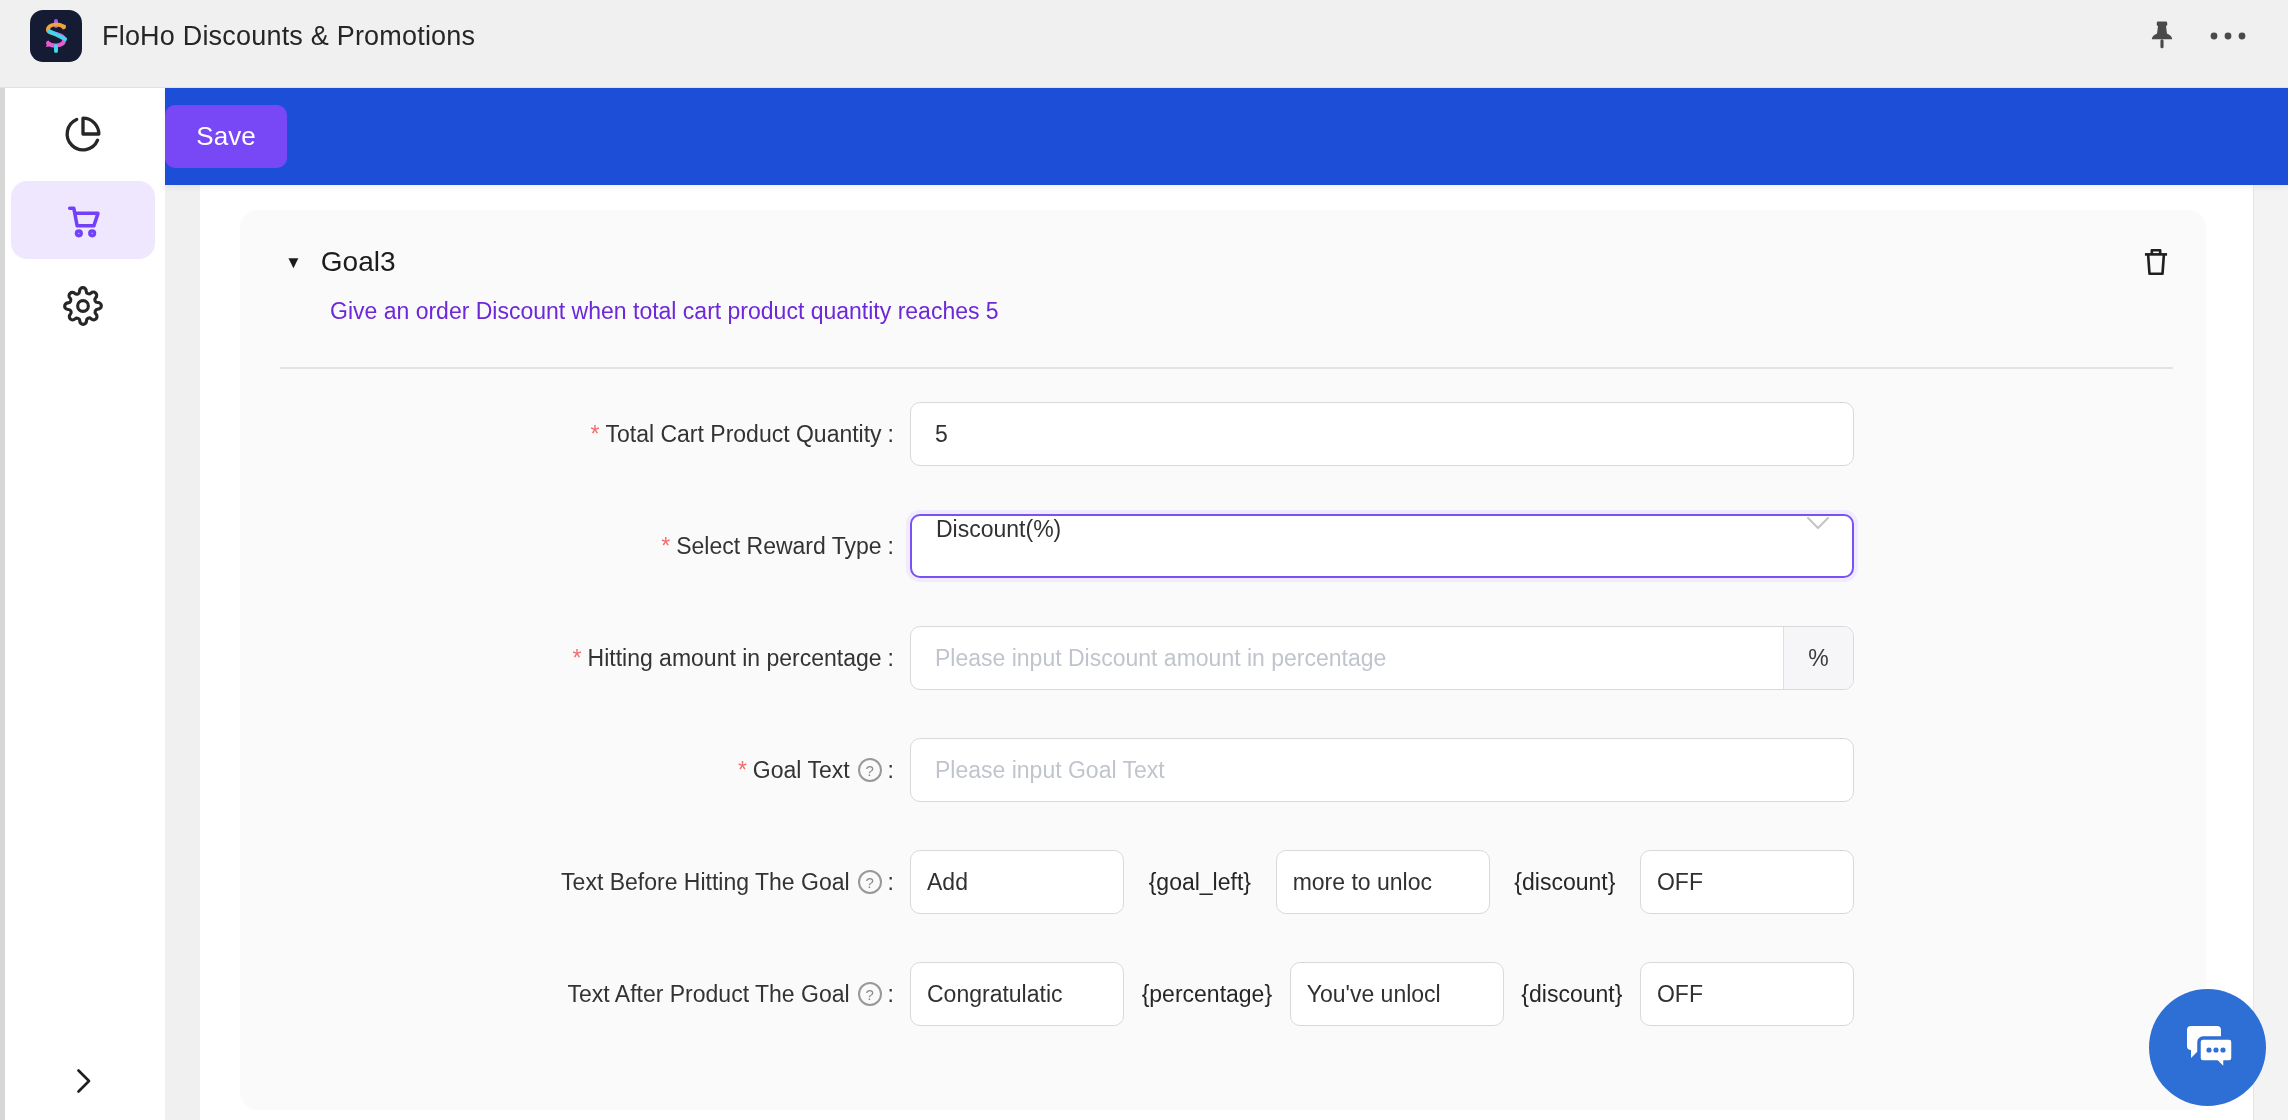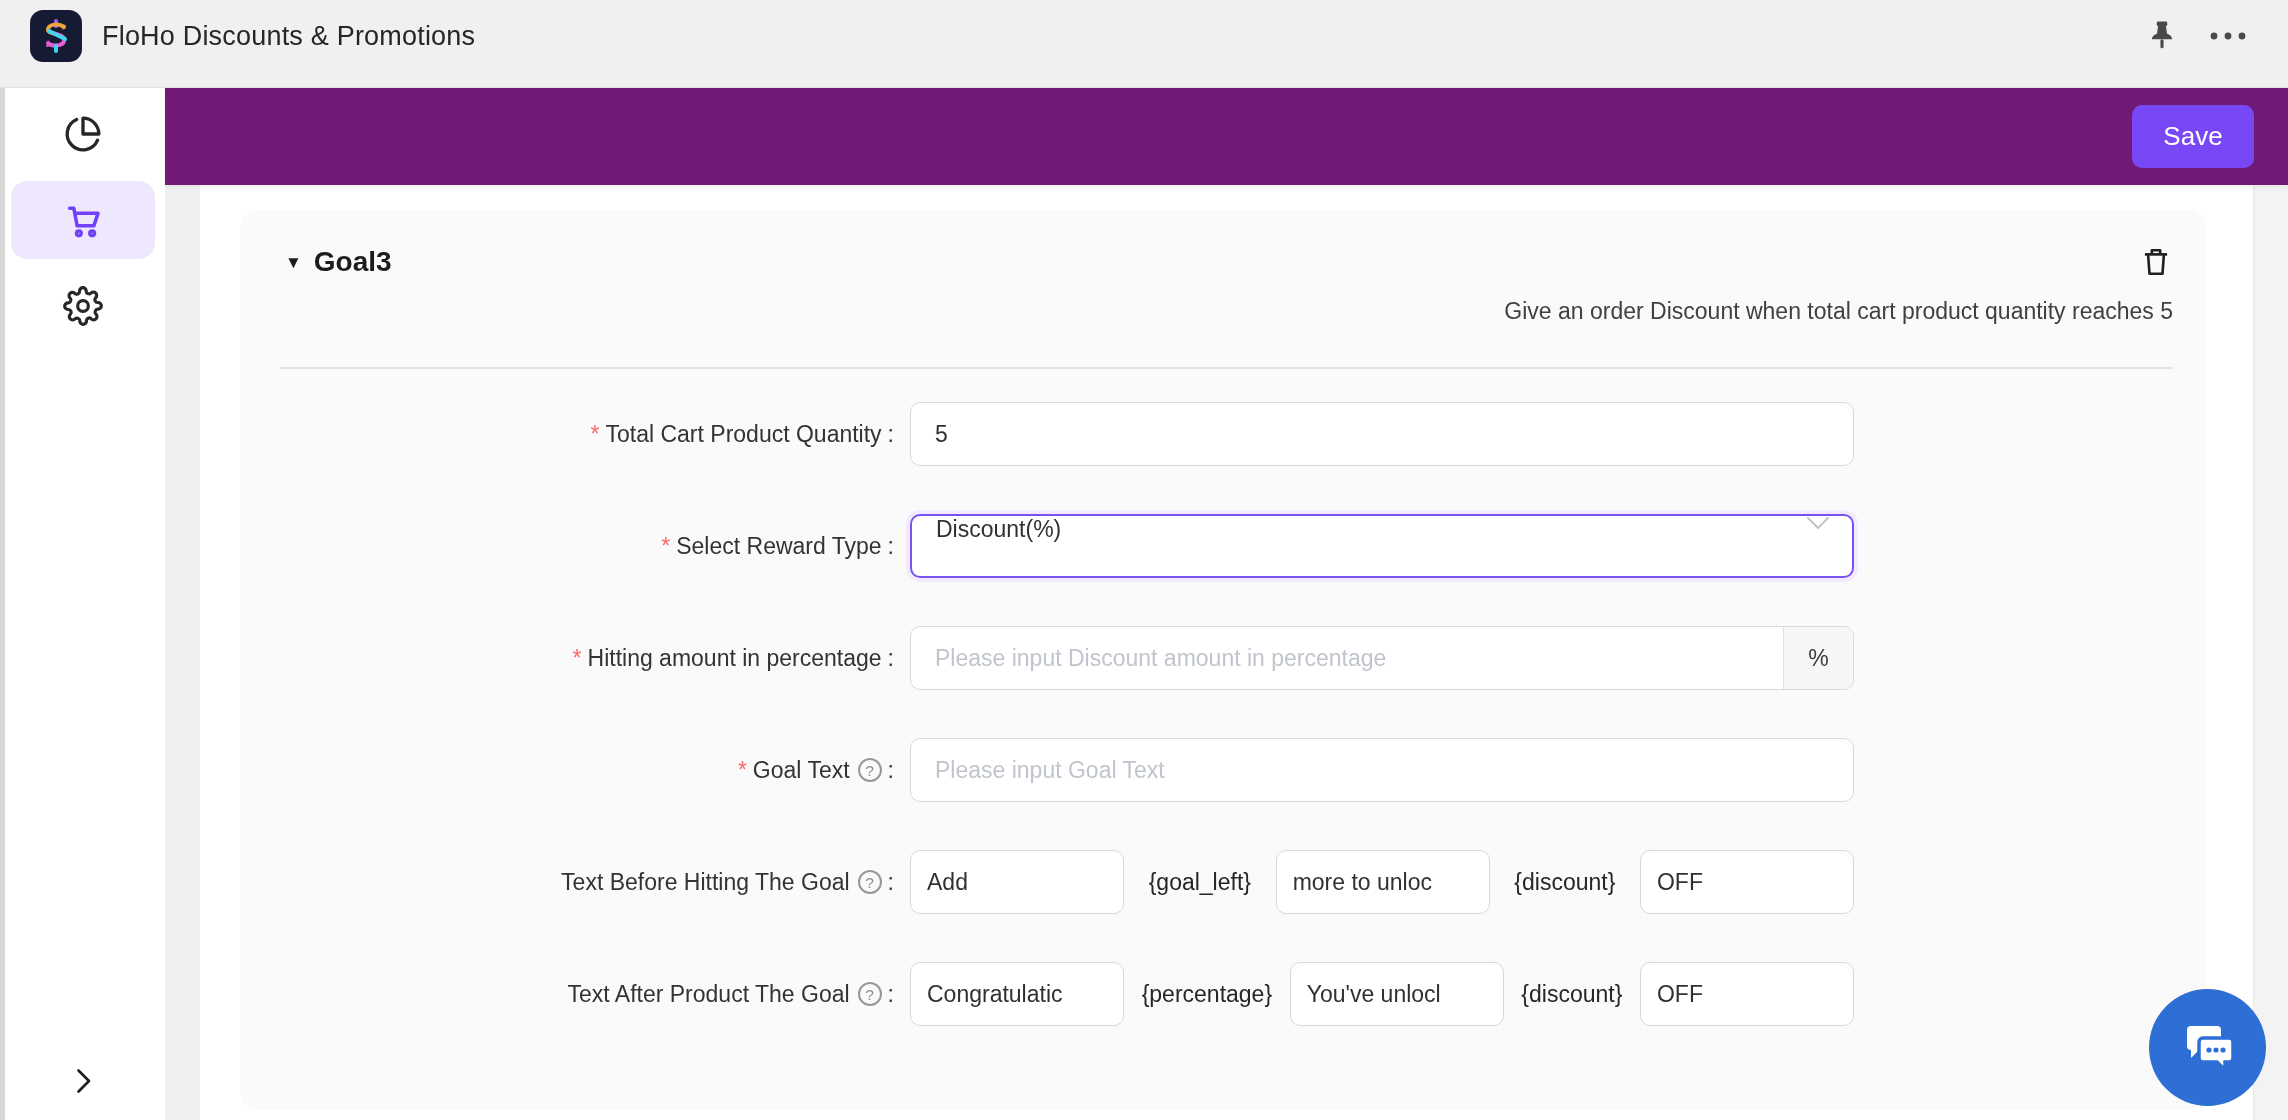--- a/index.html
+++ b/index.html
@@ -42,23 +42,23 @@
     margin-bottom:8px; cursor:pointer;
   }
   .nav-item.active { background:var(--accent_light); }
   .sidebar-collapse {
     position:absolute; bottom:24px; left:0; right:0;
     display:flex; justify-content:center; cursor:pointer;
   }
   
   .main { flex:1; display:flex; flex-direction:column; min-width:0; }
   .toolbar {
-    height:97px; background:#701a75;
+    height:97px; background:#1d4ed8;
     box-shadow:0 3px 6px rgba(0,0,0,.05);
-    display:flex; align-items:center; justify-content:flex-end;
+    display:flex; align-items:center; justify-content:flex-start;
     padding-right:34px; position:relative; z-index:2;
   }
   .save-btn {
     width:122px; height:63px; border:none; border-radius:10px;
     background:var(--accent); color:#ffffff; font-size:26px;
     font-family:"Liberation Sans", sans-serif; cursor:pointer;
   }
   .content { flex:1; background:var(--page_bg); display:flex; min-height:0; }
   .panel { flex:1; background:#ffffff; margin-left:35px; min-width:0; }
   .scroll-track {
@@ -66,24 +66,24 @@
     background:#f3f3f4; border-left:1px solid #e6e6e6;
   }
   
   .card {
     margin:25px 47px 0 40px; height:900px;
     background:var(--card_bg); border-radius:18px;
     padding:34px 33px 0 40px;
   }
   .card-header { display:flex; align-items:center; padding-left:5px; }
   .caret { font-size:17px; color:#1a1a1a; line-height:1; }
-  .card-title { margin-left:12px; font-size:28px; font-weight:bold; color:#1c1c1c; }
+  .card-title { margin-left:19px; font-size:28px; font-weight:normal; color:#1c1c1c; }
   .card-header-spacer { flex:1; }
   .trash-btn { background:none; border:none; cursor:pointer; padding:0; display:flex; }
-  .card-desc { margin:18px 0 0 50px; font-size:23px; color:#404040;text-align:right; }
+  .card-desc { margin:18px 0 0 50px; font-size:23px; color:#6d28d9; }
   .divider { margin-top:42px; height:2px; background:#e3e3e3; }
   
   .form { margin-top:33px; }
   .form-row { display:flex; align-items:center; height:64px; margin-bottom:48px; }
   .label-wrap {
     width:614px; display:flex; align-items:center; justify-content:flex-end;
     font-size:23px; color:#333333; white-space:nowrap;
   }
   .req { color:var(--required); margin-right:6px; font-size:23px; }
   .colon { margin-left:6px; color:#333333; }

